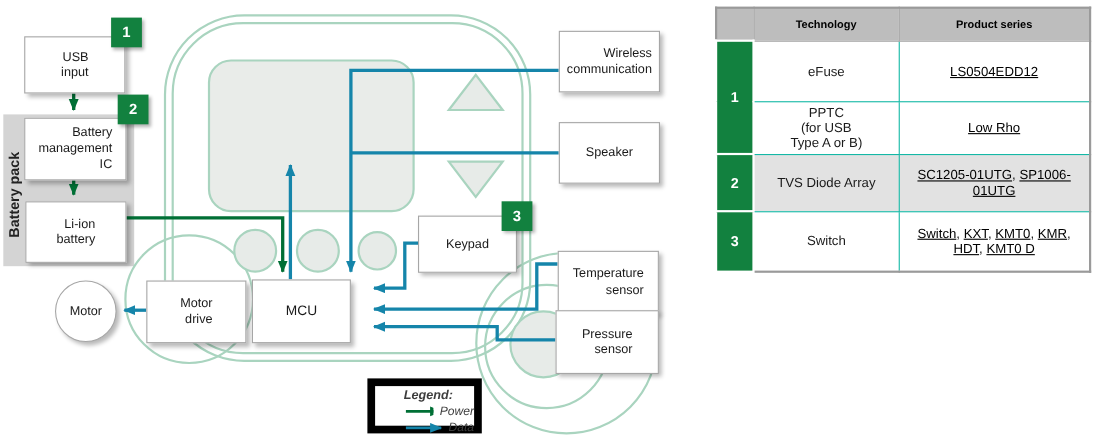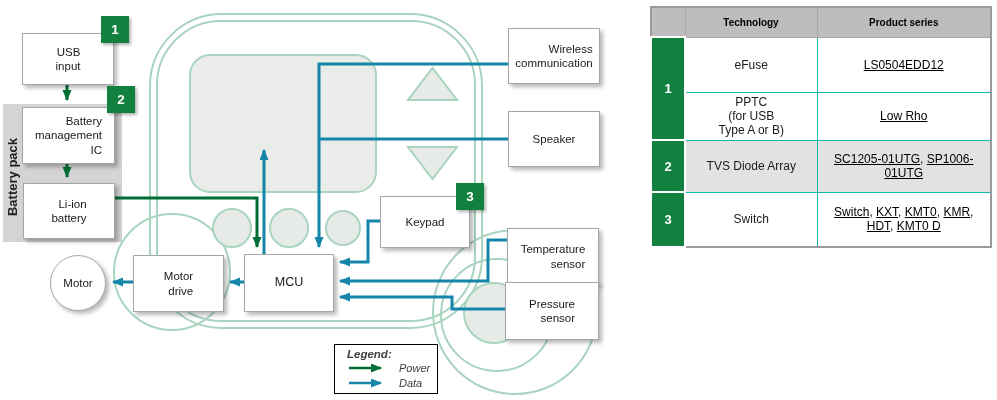--- a/index.html
+++ b/index.html
@@ -12,37 +12,37 @@
   #wires{position:absolute;left:0;top:0;z-index:1;}
   
   .node{position:absolute;background:#fff;border:1px solid #a6a6a6;
         box-shadow:3px 3px 4px rgba(0,0,0,.28);display:flex;align-items:center;justify-content:center;
         text-align:right;font-size:11.5px;line-height:1.25;white-space:pre-line;z-index:2;}
   #n-usb{left:22px;top:33px;width:90px;height:50px;}
   #n-bmi{left:22px;top:107px;width:91px;height:55px;}
   #n-liion{left:23px;top:183px;width:90px;height:54px;}
   #n-motor{left:50px;top:255px;width:54px;height:54px;border-radius:50%;}
   #n-mdrive{left:133px;top:255px;width:89px;height:55px;}
-  #n-mcu{left:244px;top:254px;width:88px;height:56px;font-size:12.5px;}
+  #n-mcu{left:229px;top:254px;width:88px;height:56px;font-size:12.5px;}
   #n-display{left:222px;top:91px;width:88px;height:52px;}
   #n-keypad{left:380px;top:196px;width:88px;height:50px;}
   #n-wireless{left:508px;top:28px;width:90px;height:54px;}
   #n-speaker{left:508px;top:111px;width:90px;height:54px;}
   #n-temp{left:507px;top:228px;width:90px;height:55px;}
   #n-pressure{left:505px;top:282px;width:92px;height:56px;}
   
   .badge{position:absolute;width:28px;height:27px;background:#12813f;color:#fff;font-weight:bold;
          font-size:13.5px;display:flex;align-items:center;justify-content:center;
          box-shadow:2px 2px 3px rgba(0,0,0,.3);z-index:3;}
   #badge-1{left:101px;top:16px;}
   #badge-2{left:107px;top:86px;}
   #badge-3{left:456px;top:183px;}
   
   #legend{position:absolute;left:334px;top:344px;width:104px;height:50px;background:#fff;
-          border:1px solid #000000;z-index:2;padding:3px 0 0 12px;box-sizing:border-box;}
+          border:7px solid #000000;z-index:2;padding:3px 0 0 26px;box-sizing:border-box;}
   #legend .ltitle{font-weight:bold;font-style:italic;font-size:11.5px;color:#3d3d3d;}
   #legend .lrow{display:flex;align-items:center;height:15px;}
   #legend .lrow span{font-style:italic;font-size:11px;color:#3d3d3d;margin-left:6px;}
   
   #tech-table{position:absolute;left:650px;top:6px;z-index:2;}
   #tech-table table{border-collapse:collapse;table-layout:fixed;width:340px;
                     border:2px solid #9a9a9a;font-size:12px;}
   #tech-table th{background:#bdbdbd;font-weight:bold;font-size:10px;color:#000;
                  border:1px solid #a9a9a9;height:26px;}
   #tech-table td{border:1px solid #14b8a6;text-align:center;vertical-align:middle;padding:2px 4px;}

